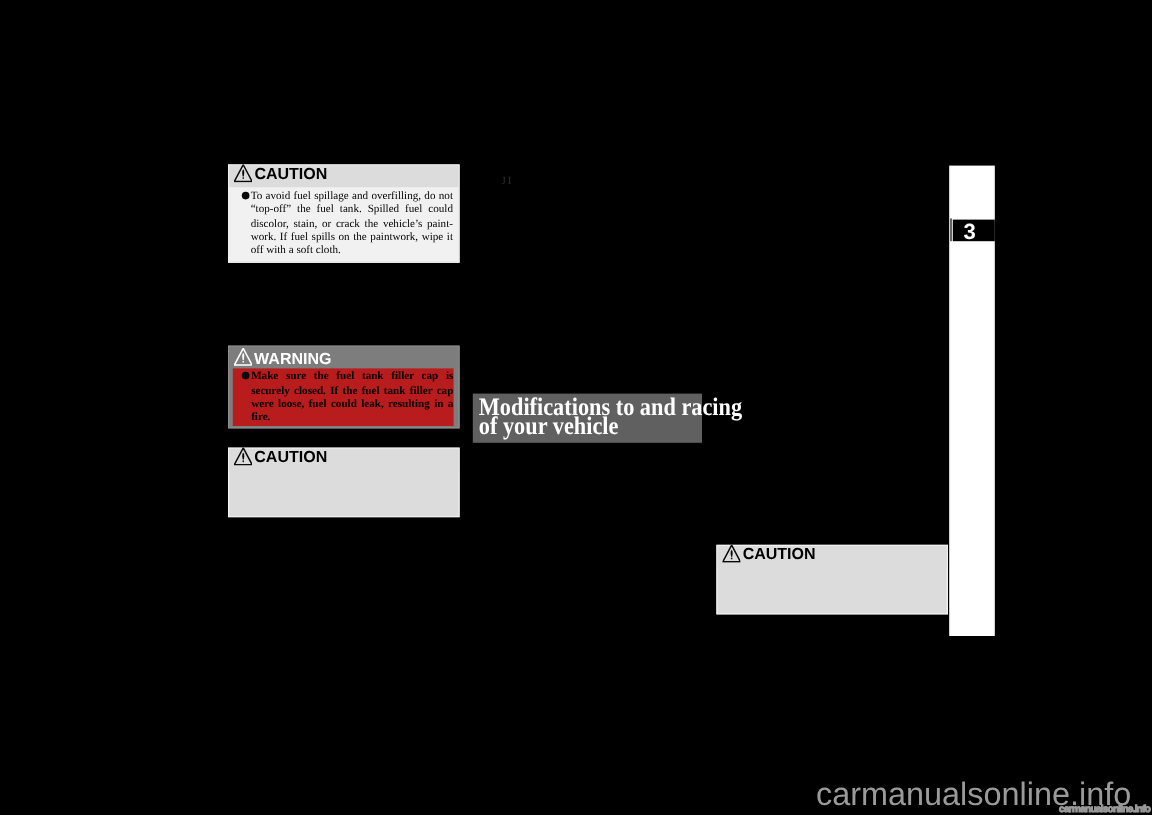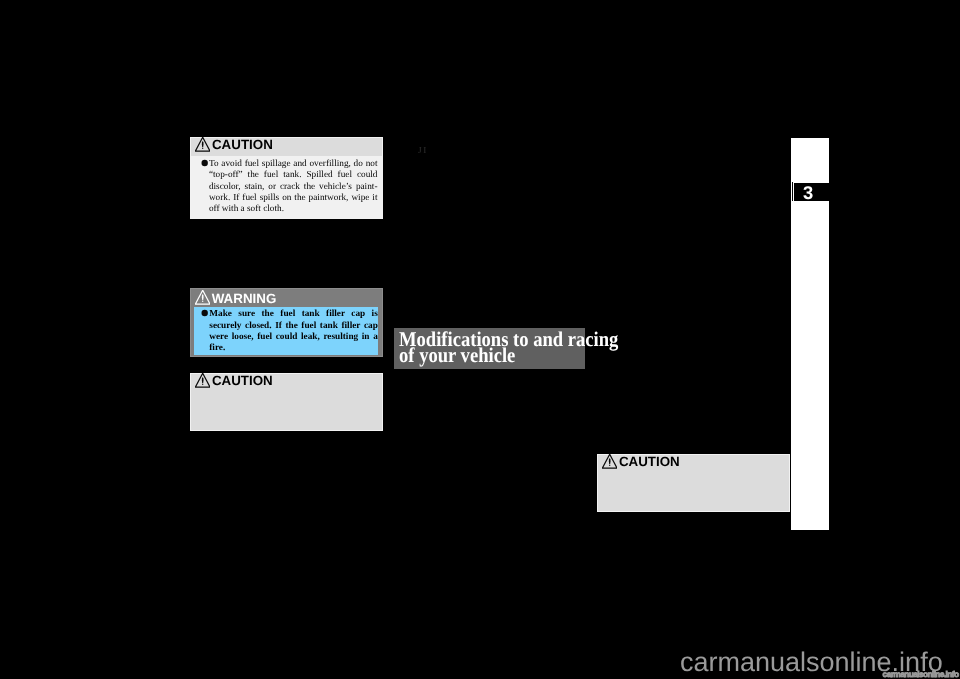--- a/index.html
+++ b/index.html
@@ -18,21 +18,21 @@
   .alert .bullet{flex:0 0 auto;}
   .alert .txt{flex:1 1 auto;text-align:justify;}
 
   .caution{background:#dcdcdc;border:1px solid #f2f2f2;}
   .caution .hdr{background:#dcdcdc;}
   .caution .body{background:#f1f1f1;}
   .caution .word{color:#000;}
 
   .warning{background:#7d7d7d;border:1px solid #8d8d8d;}
   .warning .hdr{background:#7d7d7d;}
-  .warning .body{background:#7dd3fc;}
+  .warning .body{background:#b91c1c;}
   .warning .word{color:#ffffff;}
 
   
   .sechead{position:absolute;background:#606060;color:#fff;
            font-family:"Liberation Serif",serif;font-weight:bold;}
 
   
   .strip{position:absolute;background:#fff;}
   .tab{position:absolute;background:#000;color:#fff;
        font-family:"Liberation Sans",sans-serif;font-weight:bold;}

